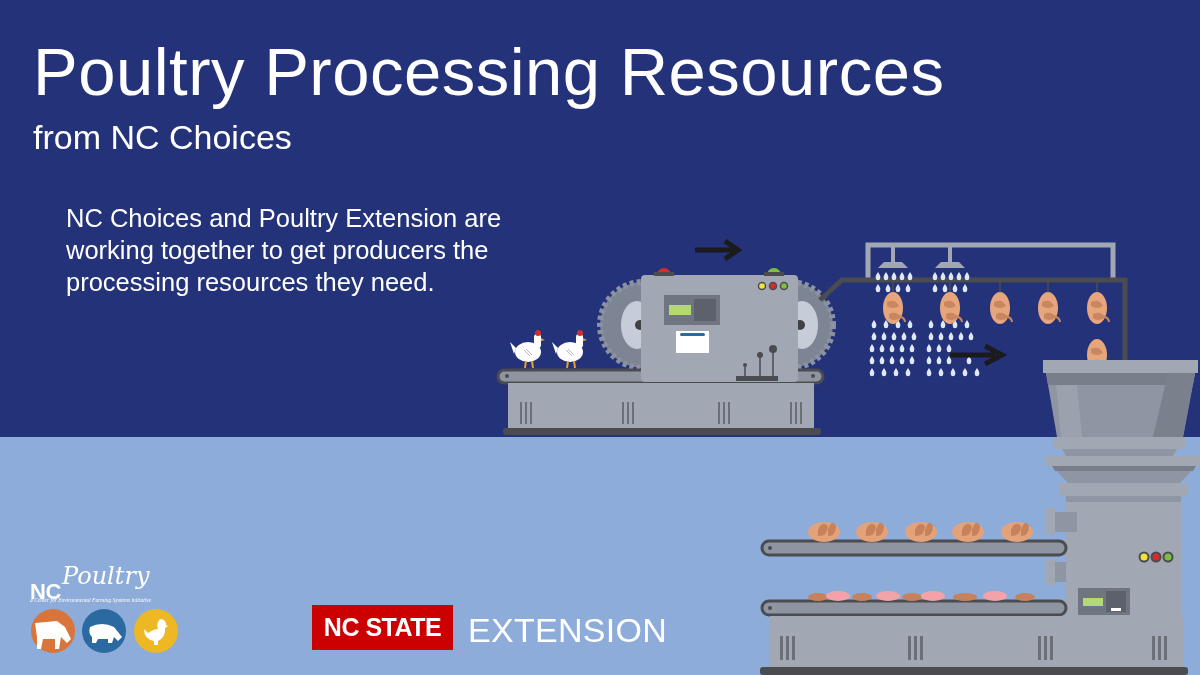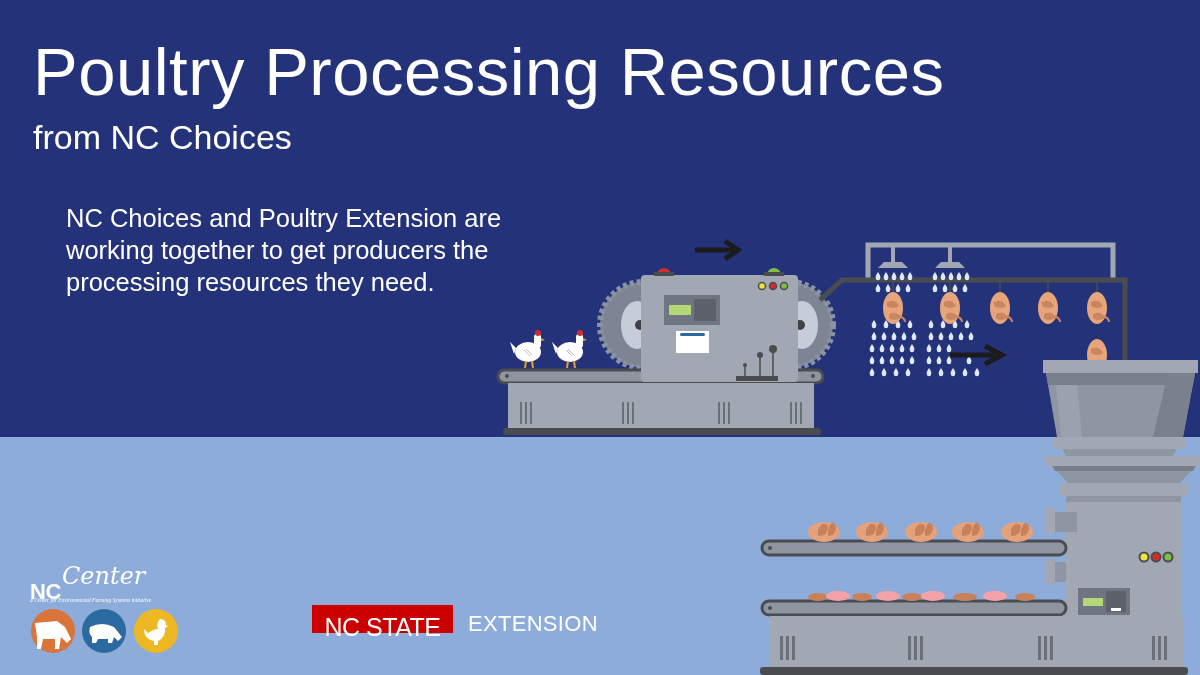--- a/index.html
+++ b/index.html
@@ -12,22 +12,22 @@
   .art { position:absolute; left:0; top:0; width:1200px; height:675px; }
   .logo-nc { position:absolute; left:30px; top:568px; width:160px; height:90px; }
   .nc-word { position:absolute; left:0; top:13px; color:#fff; font-weight:bold; font-size:22px; line-height:1; letter-spacing:-0.5px; }
   .choices-word { position:absolute; left:32px; top:-4px; color:#fff; font-family:"DejaVu Serif", serif; font-style:italic; font-size:24px; line-height:1; }
   .tagline { position:absolute; left:0; top:29px; color:#fff; font-family:"Liberation Serif", serif; font-style:italic; font-size:5.5px; white-space:nowrap; }
   .circle { position:absolute; top:41px; width:44px; height:44px; border-radius:50%; }
   .c1 { left:1px; background:#d9743a; }
   .c2 { left:52px; background:#2b6aa0; }
   .c3 { left:104px; background:#edb824; }
   .circle svg { width:44px; height:44px; }
-  .ncstate-box { position:absolute; left:312px; top:605px; width:141px; height:28px; background:#cc0000; color:#fff; font-weight:normal; font-size:25px; text-align:center; line-height:45px; letter-spacing:-0.5px; }
-  .extension { position:absolute; left:468px; top:613px; color:#fff; font-size:22px; line-height:1; letter-spacing:0.3px; }
+  .ncstate-box { position:absolute; left:312px; top:605px; width:141px; height:45px; background:#cc0000; color:#fff; font-weight:bold; font-size:25px; text-align:center; line-height:45px; letter-spacing:-0.5px; }
+  .extension { position:absolute; left:468px; top:613px; color:#fff; font-size:34px; line-height:1; letter-spacing:0.3px; }
 </style>
 </head>
 <body>
 
 <div class="bg-top"></div>
 <div class="bg-bottom"></div>
 
 <div class="title">Poultry Processing Resources</div>
 <div class="subtitle">from NC Choices</div>
 <div class="body-text">NC Choices and Poultry Extension are working together to get producers the processing resources they need.</div>
@@ -272,21 +272,21 @@
     <ellipse cx="912" cy="597" rx="10" ry="4" fill="#c7825b"></ellipse>
     <ellipse cx="933" cy="596" rx="12" ry="5" fill="#f2a2a8"></ellipse>
     <ellipse cx="965" cy="597" rx="12" ry="4" fill="#c7825b"></ellipse>
     <ellipse cx="995" cy="596" rx="12" ry="5" fill="#f2a2a8"></ellipse>
     <ellipse cx="1025" cy="597" rx="10" ry="4" fill="#c7825b"></ellipse>
   </g>
 </svg>
 
 <div class="logo-nc">
   <div class="nc-word">NC</div>
-  <div class="choices-word">Center</div>
+  <div class="choices-word">Poultry</div>
   <div class="tagline">a Center for Environmental Farming Systems initiative</div>
   <div class="circle c1">
     <svg viewBox="0 0 44 44">
         <path d="M4,14 L26,12 L34,18 L40,30 L36,34 L30,28 L28,40 L24,40 L24,30 L12,30 L10,40 L6,40 L6,28z" fill="#fff"></path>
       </svg>
   </div>
   <div class="circle c2">
     <svg viewBox="0 0 44 44">
         <path d="M8,18 Q20,12 32,18 L40,28 L36,32 L32,28 L30,34 L26,34 L26,30 L16,30 L14,34 L10,34 L10,28 Q6,24 8,18z" fill="#fff"></path>
       </svg>

